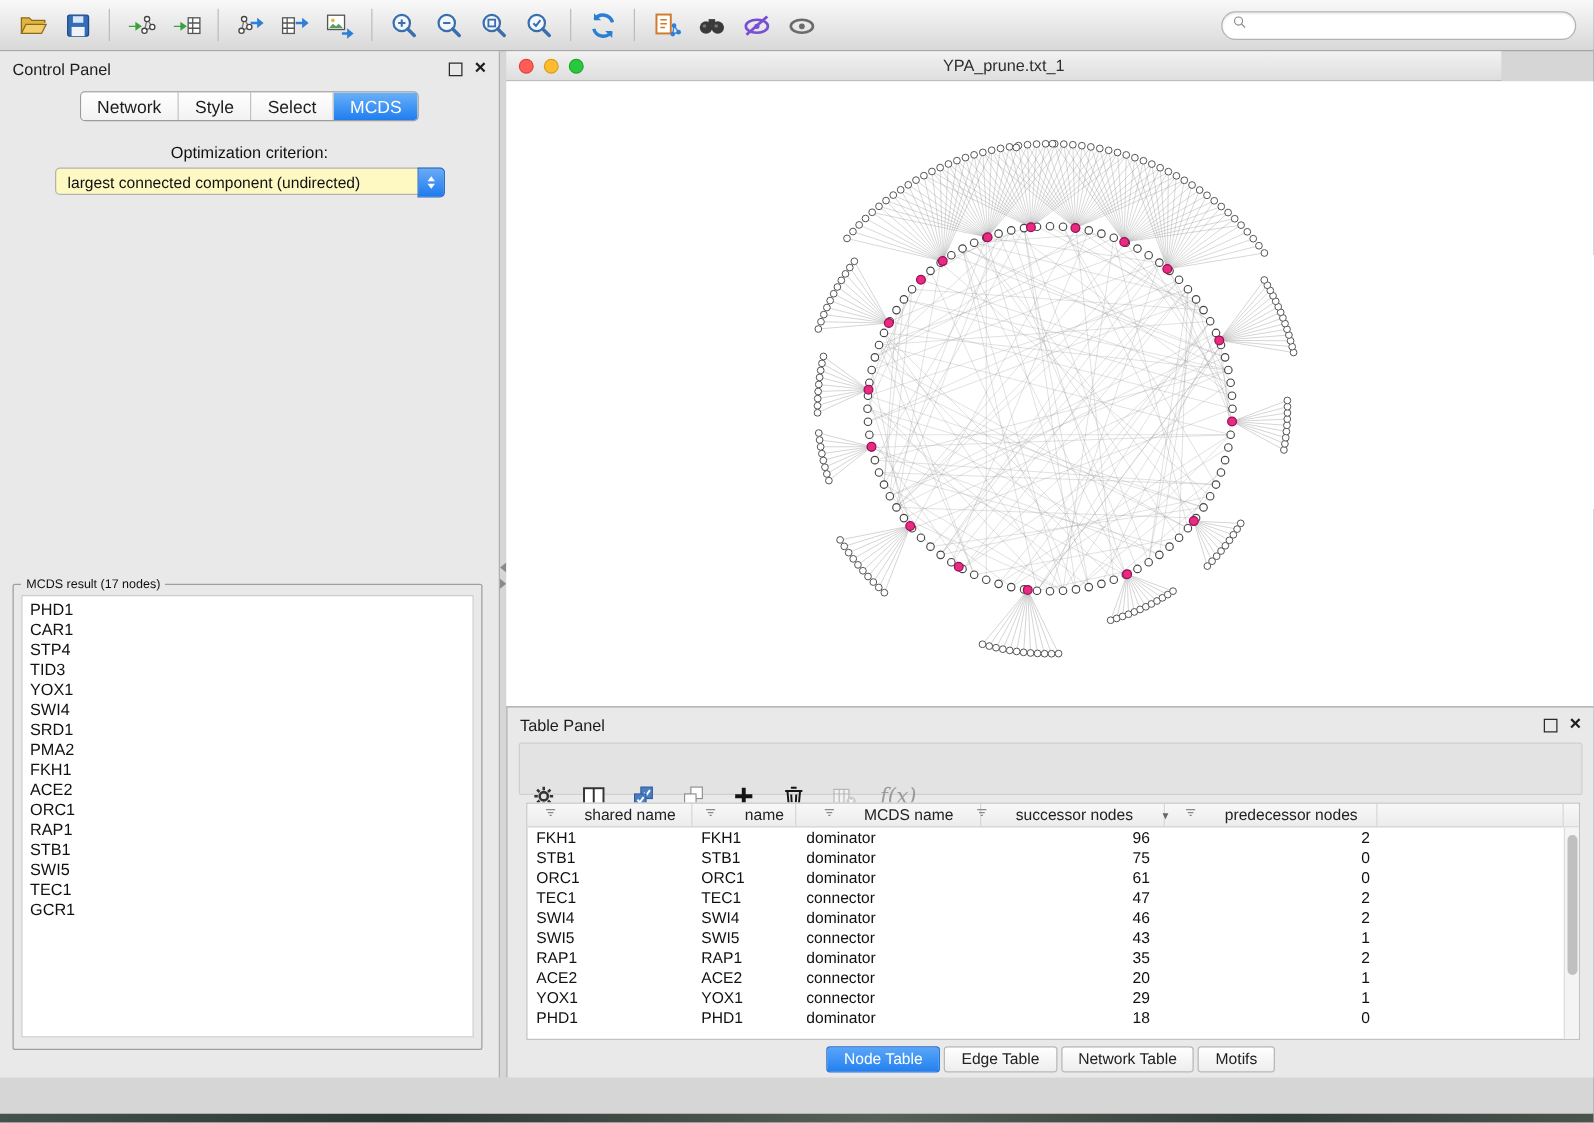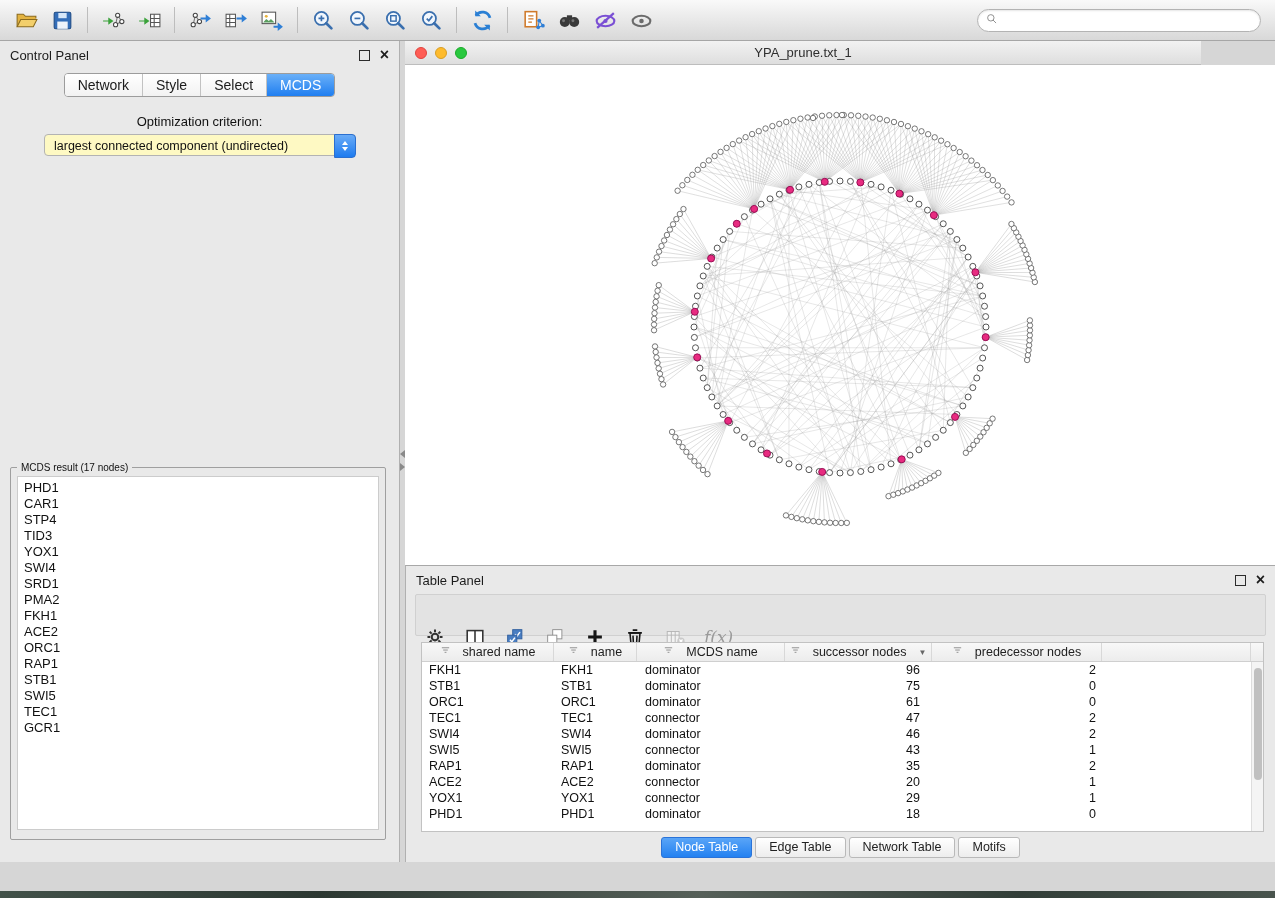--- a/index.html
+++ b/index.html
@@ -55,21 +55,21 @@
   .network-view{position:absolute;left:405px;top:65px;width:870px;height:500px;background:#ffffff;}
 
   
   .table-panel{position:absolute;left:405px;top:565px;width:870px;height:297px;background:#e9e9e9;border-top:1px solid #a8a8a8;border-left:1px solid #b0b0b0;box-sizing:border-box;}
   .tp-toolbar{position:absolute;top:28px;left:9px;right:9px;height:42px;display:flex;align-items:center;gap:6px;padding-left:8px;background:#e3e3e3;border:1px solid #d0d0d0;border-radius:2px;box-sizing:border-box;}
   .ttbtn{width:34px;height:32px;border:none;background:transparent;display:flex;align-items:center;justify-content:flex-start;border-radius:4px;padding:0;margin-top:44px;}
   .ttbtn svg{width:22px;height:22px;}
   .fxtext{font-family:"DejaVu Serif",serif;font-style:italic;font-size:17px;color:#9a9a9a;}
   .table-wrap{position:absolute;left:15px;right:11px;top:76px;height:190px;background:#fff;border:1px solid #c2c2c2;box-sizing:border-box;overflow:hidden;}
   .thead{display:flex;height:19px;background:linear-gradient(#f8f8f8,#ececec);border-bottom:1px solid #cfcfcf;box-sizing:border-box;padding-right:12px;}
-  .thcell{display:flex;align-items:center;justify-content:center;gap:12px;font-size:12.5px;color:#222;border-right:1px solid #d8d8d8;box-sizing:border-box;white-space:nowrap;}
+  .thcell{display:flex;align-items:center;justify-content:center;gap:22px;font-size:12.5px;color:#222;border-right:1px solid #d8d8d8;box-sizing:border-box;white-space:nowrap;}
   .thcell svg{width:11px;height:11px;}
   .ddarrow{font-size:8px;color:#666;}
   .trow{display:flex;height:16px;align-items:center;}
   .tcell{font-size:12.5px;color:#111;box-sizing:border-box;overflow:hidden;white-space:nowrap;}
   .c0{width:132px;}.c1{width:83px;}.c2{width:148px;}.c3{width:147px;}.c4{width:170px;}.c5{flex:1;}
   .trow .c0,.trow .c1{padding-left:7px;}
   .trow .c2{padding-left:8px;}
   .trow .c3{text-align:right;padding-right:12px;}
   .trow .c4{text-align:right;padding-right:6px;}
   .vscroll{position:absolute;right:0;top:19px;bottom:0;width:12px;background:#f4f4f4;border-left:1px solid #dddddd;box-sizing:border-box;}

